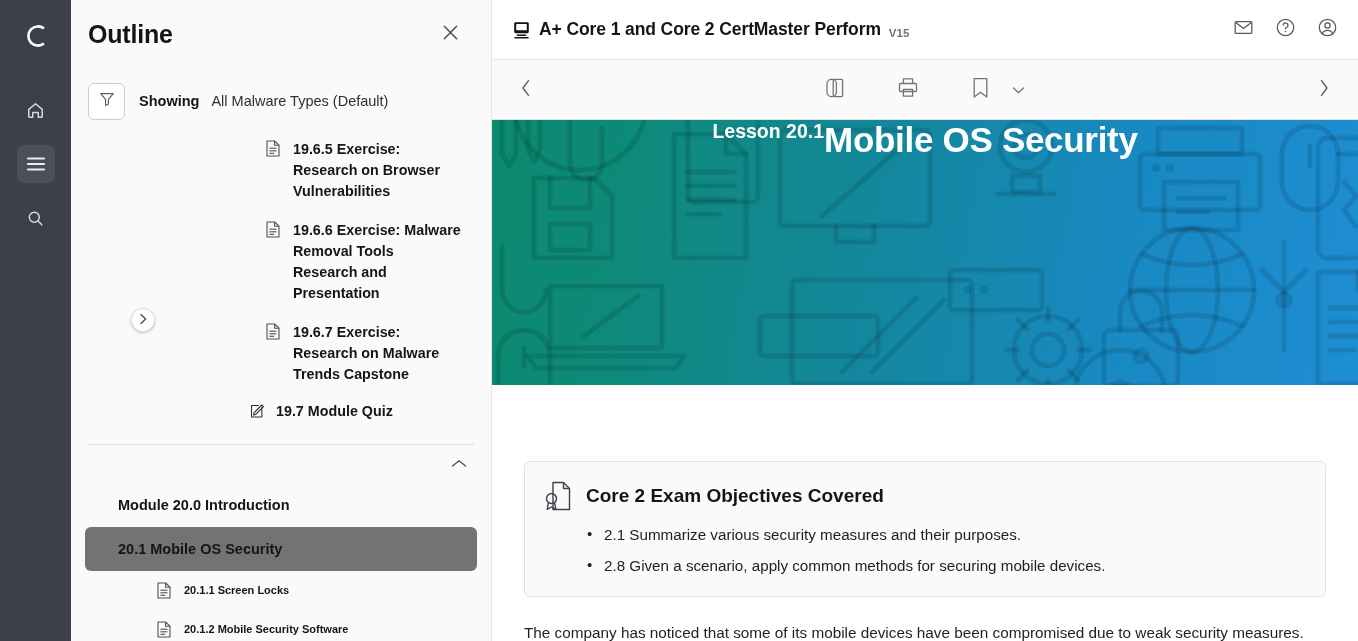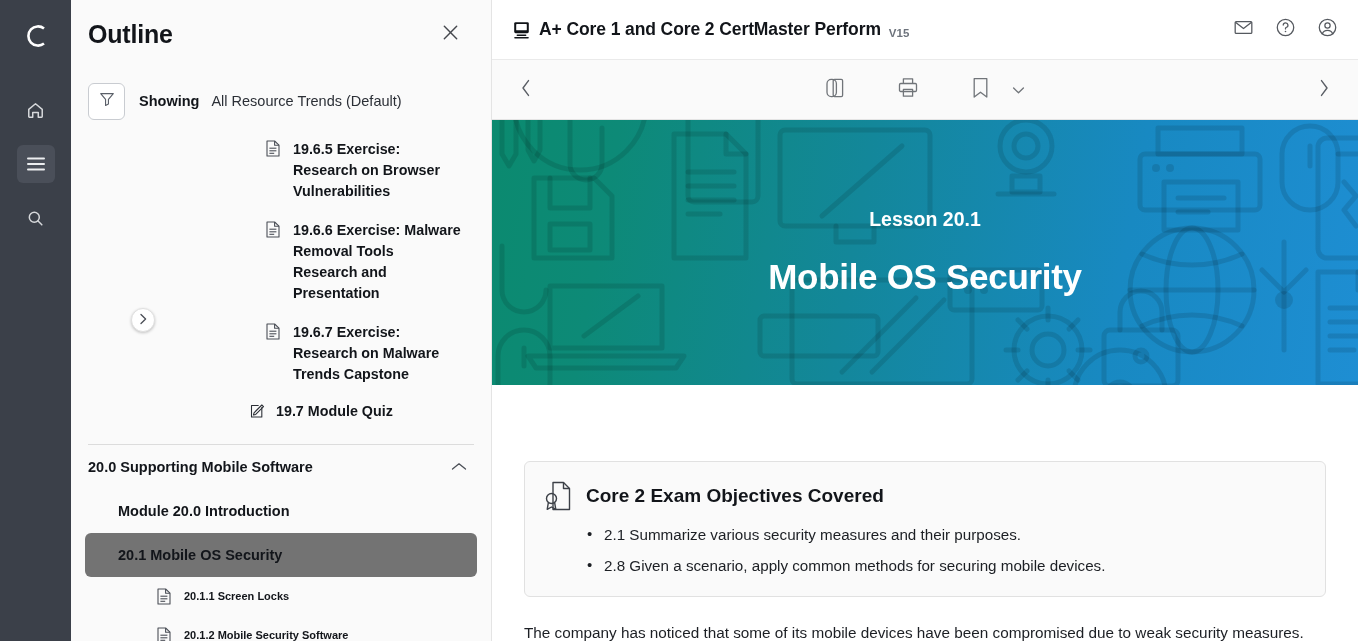--- a/index.html
+++ b/index.html
@@ -181,22 +181,22 @@
   .tb-center > * { pointer-events: auto; }
   .tb-btn { width: 30px; height: 30px; display: flex; align-items: center; justify-content: center; cursor: pointer; }
   .tb-caret { margin-left: -30px; width: 22px; height: 22px; display: flex; align-items: center; justify-content: center; cursor: pointer; }
   .tb-spacer { flex: 1 1 auto; }
 
   
   .banner {
     flex: 0 0 265px; height: 265px; position: relative;
     overflow: hidden;
     background: linear-gradient(100deg, #0b8a6f 0%, #0d8a77 14%, #13879a 42%, #1889c2 72%, #1e8ed3 100%);
-    display: flex; flex-direction: column;
-    align-items: center; justify-content: center;
+    display: flex; flex-direction: row;
+    justify-content: center;
   }
   .banner-pattern { position: absolute; inset: 0; opacity: 1; }
   .banner-lesson {
     position: relative; z-index: 2;
     color: #ffffff; font-size: 19.5px; font-weight: bold;
     margin-bottom: 26px;
   }
   .banner-heading {
     position: relative; z-index: 2;
     color: #ffffff; font-size: 35px; font-weight: bold;
@@ -284,21 +284,21 @@
 
     <div class="filter-row">
       <div class="filter-btn">
         <span>
           <svg width="18" height="18" viewBox="0 0 20 20" fill="none" stroke="#5b6069" stroke-width="1.25" stroke-linejoin="round">
             <path d="M3 4h14l-5.4 6.4v5.2l-3.2 1.6v-6.8z"></path>
           </svg>
         </span>
       </div>
       <div class="filter-label">Showing</div>
-      <div class="filter-value">All Resource Trends (Default)</div>
+      <div class="filter-value">All Malware Types (Default)</div>
     </div>
 
     <div class="outline-scroll">
 
       <div class="ol-item lvl3">
         <span class="ol-icon">
           <svg width="14" height="17" viewBox="0 0 14 17" fill="none" stroke="#4b4f57" stroke-width="1.1" stroke-linejoin="round">
             <path d="M1 1h7.6L13 5.2V16H1z"></path>
             <path d="M8.6 1v4.2H13"></path>
             <line x1="3.4" y1="8.2" x2="10.4" y2="8.2"></line>
@@ -341,21 +341,20 @@
             <path d="M12.6 1.6 14.4 3.4 6.1 11.7l-2.4.6.6-2.4z"></path>
             <path d="M12.6 4.2V14.4H1.6V2.2h7.2"></path>
           </svg>
         </span>
         <span class="ol-text">19.7 Module Quiz</span>
       </div>
 
       <div class="divider"></div>
 
       <div class="module-row">
-        <span class="module-title">20.0 Supporting Mobile Software</span>
         <span class="module-caret">
           <svg width="16" height="10" viewBox="0 0 16 10" fill="none" stroke="#4b4f57" stroke-width="1.3" stroke-linecap="round" stroke-linejoin="round">
             <polyline points="1.5,7 8,1.8 14.5,7"></polyline>
           </svg>
         </span>
       </div>
 
       <div class="sub-row">
         <span class="t">Module 20.0 Introduction</span>
       </div>

